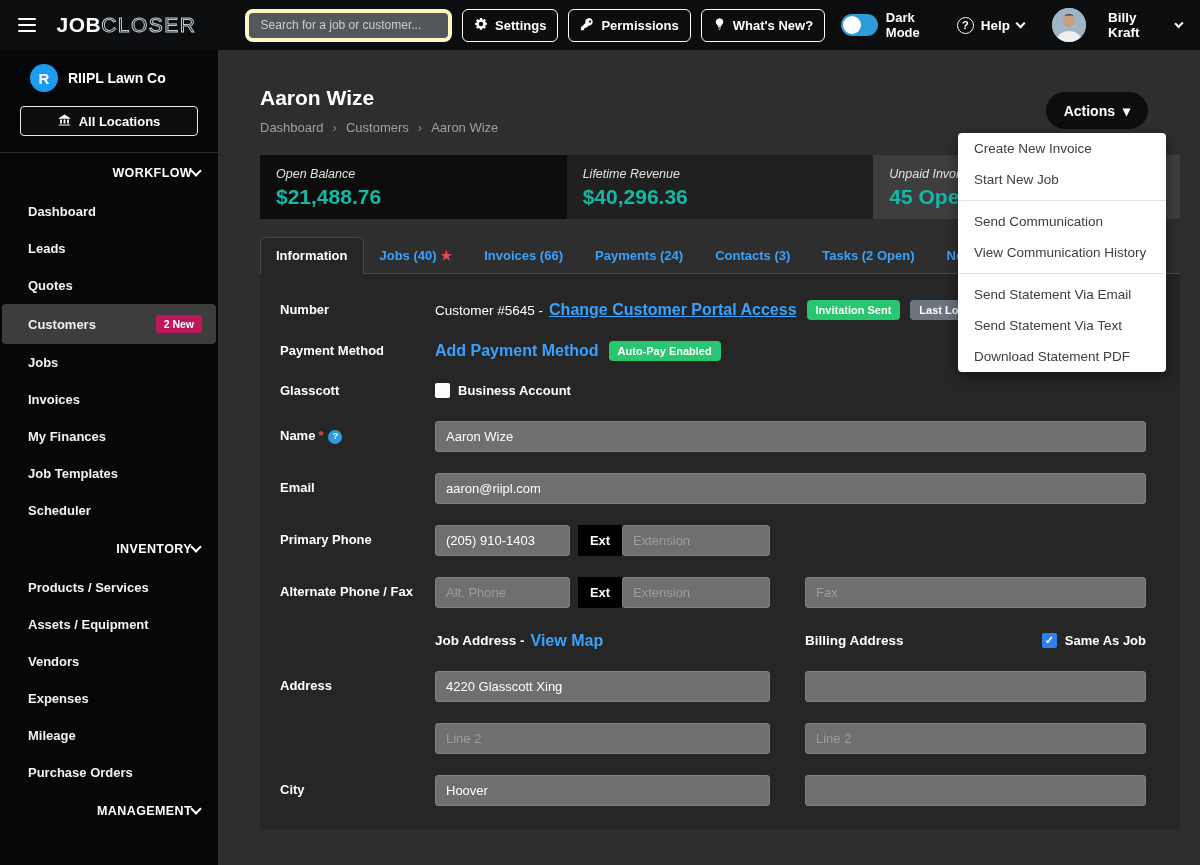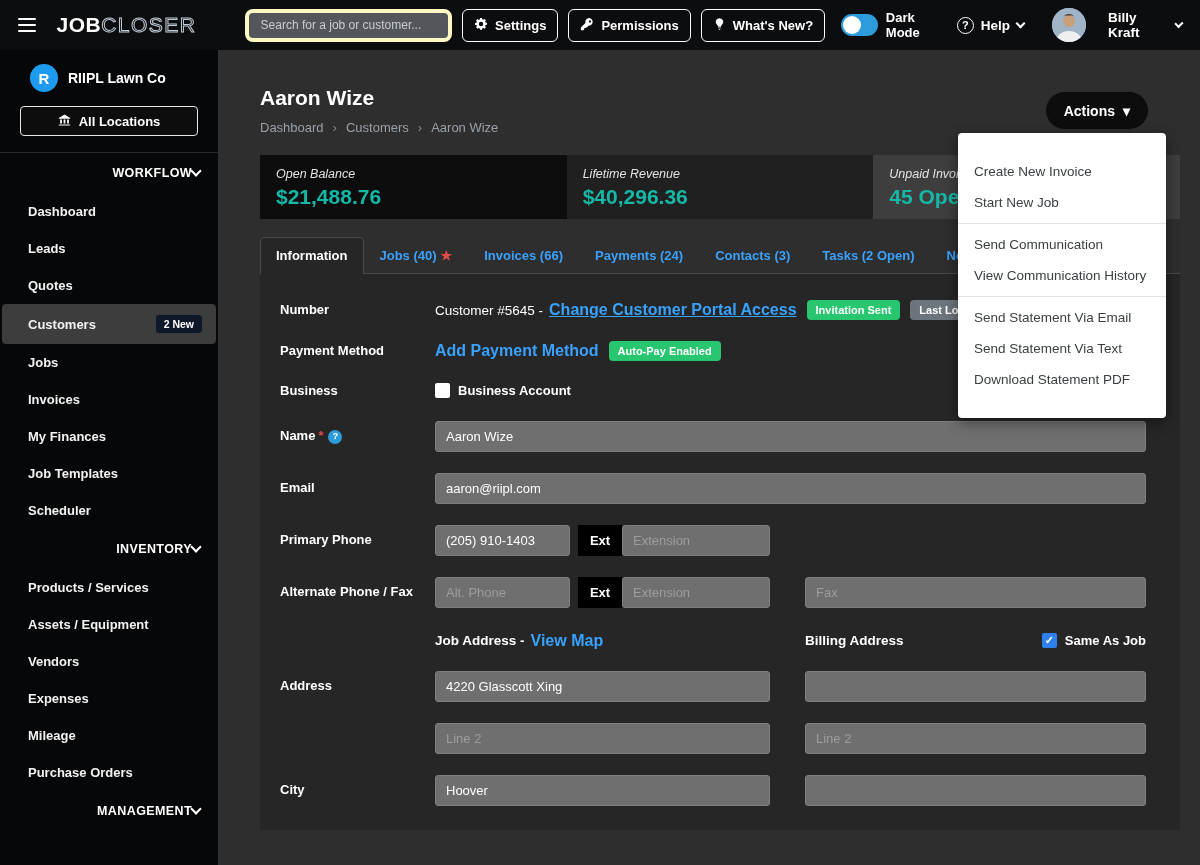--- a/index.html
+++ b/index.html
@@ -45,33 +45,33 @@
     margin:0 auto 16px;height:30px;background:#0d0d0d;border:1px solid #e8e8e8;border-radius:4px;
     color:#fff;font-weight:700;font-size:13px;cursor:pointer;font-family:inherit}
   .side-divider{border:none;border-top:1px solid #2c2c2c;margin:0}
   .section-header{display:flex;align-items:center;justify-content:flex-end;
     padding:13px 18px 13px 14px;color:#fff;font-weight:800;font-size:12.5px;letter-spacing:.4px;cursor:pointer}
   .schev{width:8px;height:8px;border-right:2px solid #fff;border-bottom:2px solid #fff;transform:rotate(45deg);margin-top:-4px}
   .side-item{display:flex;align-items:center;justify-content:space-between;
     padding:11px 14px 11px 26px;color:#f2f2f2;font-weight:600;font-size:13px;cursor:pointer;
     border-radius:4px;margin:0 2px}
   .side-item.active{background:#3d3d3d}
-  .badge-new{background:#0f172a;color:#fff;font-size:10.5px;font-weight:700;padding:3px 8px;border-radius:3px}
+  .badge-new{background:#be185d;color:#fff;font-size:10.5px;font-weight:700;padding:3px 8px;border-radius:3px}
 
   
   .main{margin-left:220px;margin-top:50px;padding:36px 20px 0 40px;position:relative;height:815px}
   .page-title{color:#fff;font-size:21px;font-weight:800}
   .breadcrumb{margin-top:10px;font-size:13px;color:#9aa0a6;display:flex;gap:9px;align-items:center}
   .crumb{color:#9aa0a6;cursor:pointer}
   .sep{color:#84888c}
   .actions-btn{position:absolute;top:42px;right:52px;background:#0d0d0d;color:#fff;font-weight:700;
     font-size:14px;border:none;border-radius:19px;height:37px;padding:0 18px;display:flex;
     align-items:center;gap:8px;cursor:pointer;font-family:inherit}
   .dropdown{position:absolute;top:83px;right:34px;width:208px;background:#fff;border-radius:4px;
-    box-shadow:0 4px 14px rgba(0,0,0,.45);padding:23px 0;z-index:60}
+    box-shadow:0 4px 14px rgba(0,0,0,.45);padding:0 0;z-index:60}
   .dd-item{padding:8px 16px;font-size:13.5px;color:#3c4043;cursor:pointer;white-space:nowrap}
   .dd-divider{border-top:1px solid #e3e3e3;margin:5px 0}
 
   .stats{display:flex;margin-top:20px}
   .stat{flex:1;padding:12px 16px;height:64px}
   .stat1{background:#0d0d0d}.stat2{background:#202020}.stat3{background:#3e3e3e}
   .s-label{color:#e2e2e2;font-size:12.5px;font-style:italic}
   .s-value{color:#14b8a6;font-size:21px;font-weight:800;margin-top:4px}
 
   .tabs{display:flex;margin-top:18px;border-bottom:1px solid #4a4a4a;align-items:flex-end}
@@ -325,21 +325,21 @@
 
     <div class="frow">
       <div class="flabel">Payment Method</div>
       <div class="fctl">
         <span class="link b">Add Payment Method</span>
         <span class="badge-green">Auto-Pay Enabled</span>
       </div>
     </div>
 
     <div class="frow">
-      <div class="flabel">Business</div>
+      <div class="flabel">Glasscott</div>
       <div class="fctl">
         <span class="cb"></span>
         <span class="cb-label">Business Account</span>
       </div>
     </div>
 
     <div class="frow">
       <div class="flabel">
         <span>Name</span><span class="req">*</span><span class="info-dot">?</span>
       </div>

